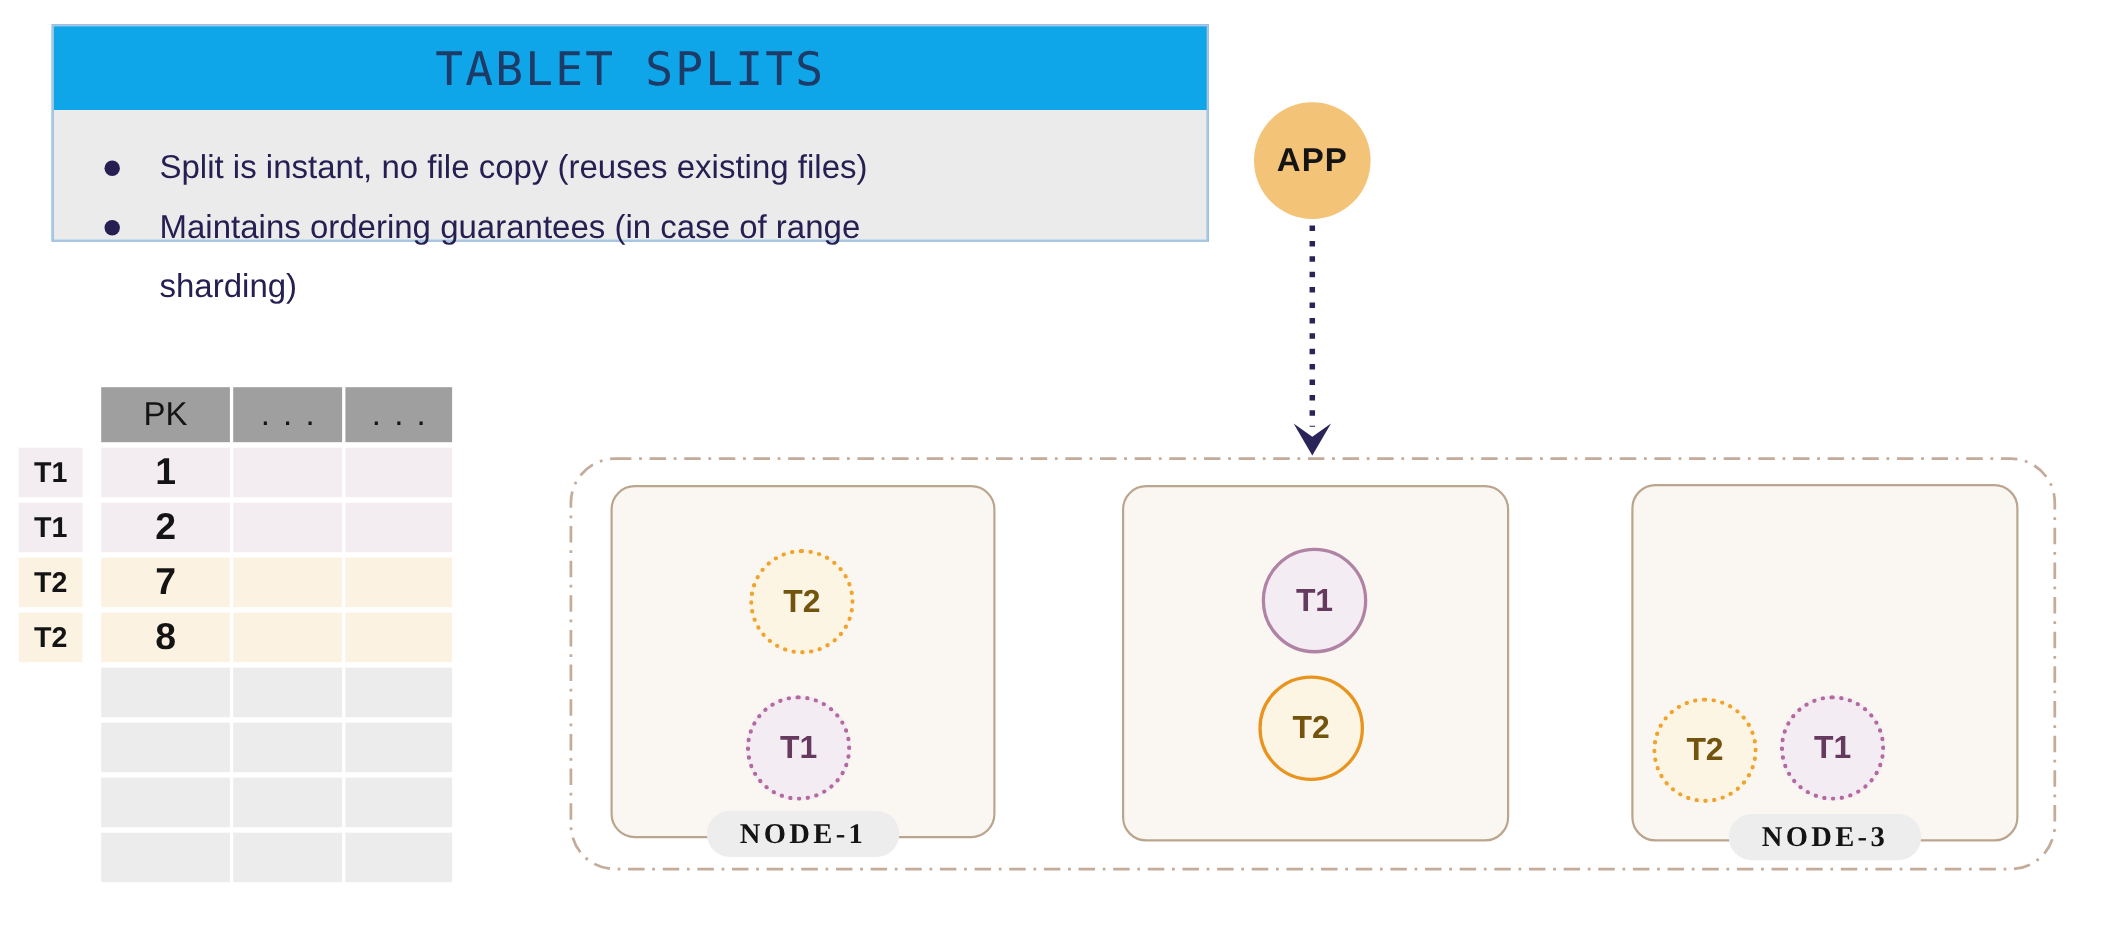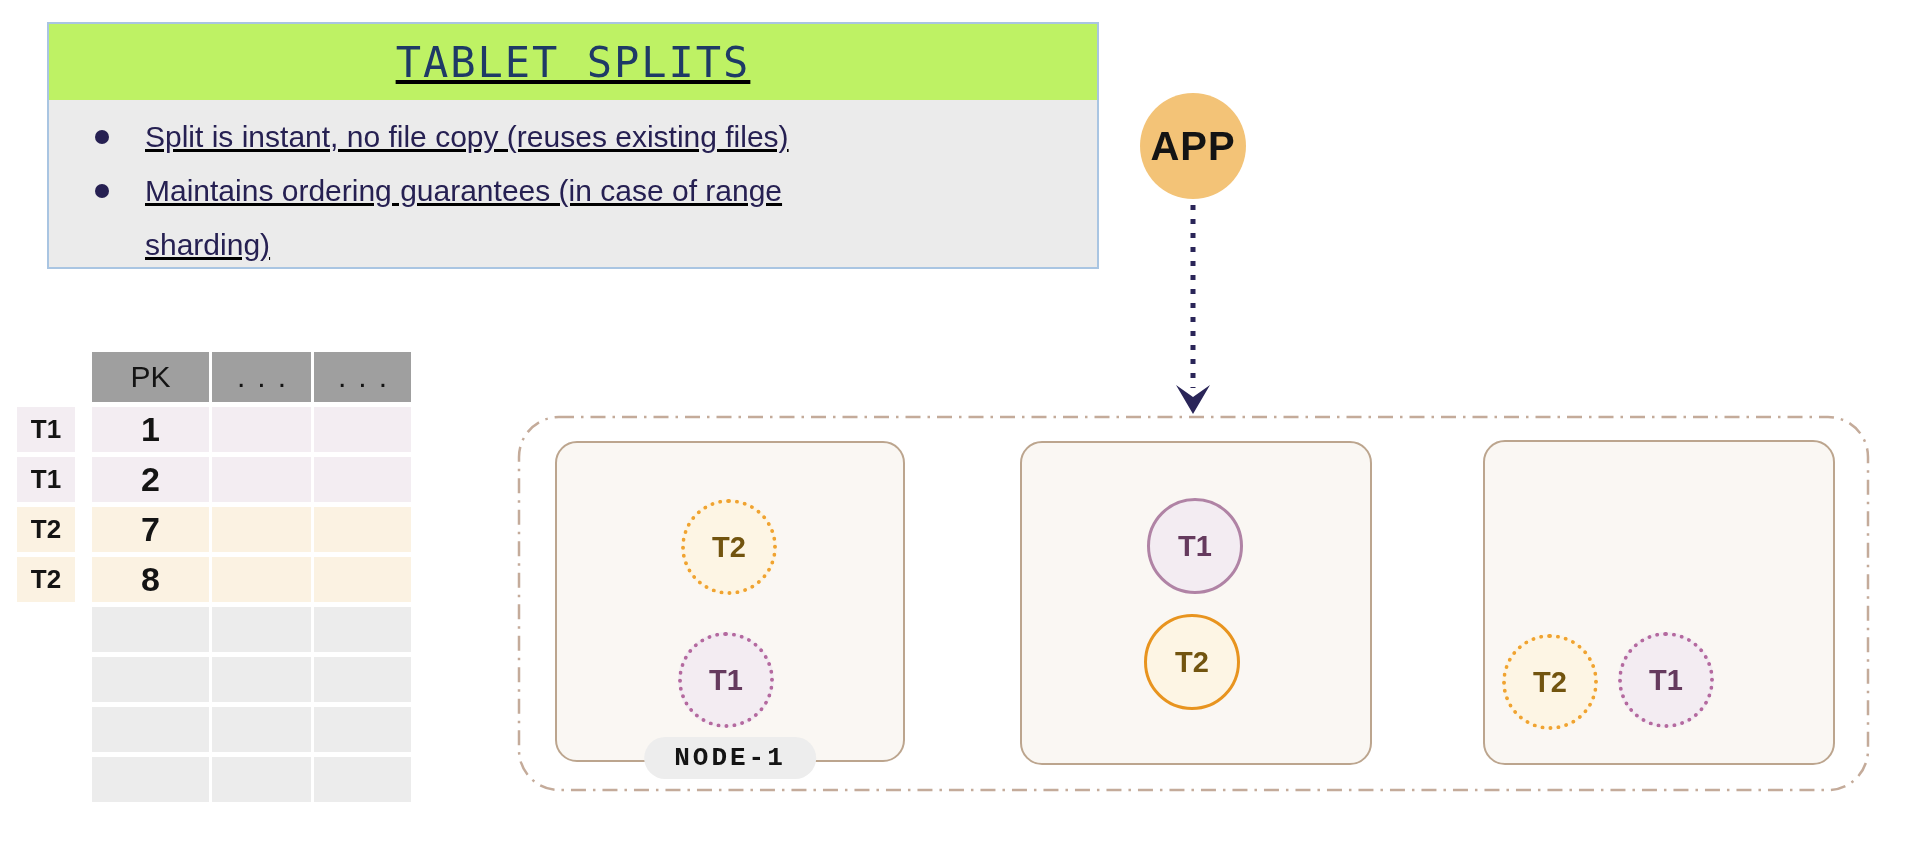--- a/index.html
+++ b/index.html
@@ -4,45 +4,45 @@
 <style>
   * { box-sizing: border-box; }
   html,body { margin:0; padding:0; }
   body {
     width:1911px; height:846px; position:relative; overflow:hidden;
     background:#ffffff; font-family:"Liberation Sans", sans-serif;
   }
 
   
   .info-box {
-    position:absolute; left:47px; top:22px; width:1052px; height:247px;
-    border:2px solid #a9c5e2; background:#bef264;text-decoration:underline;
+    position:absolute; left:47px; top:22px; width:1052px; height:198px;
+    border:2px solid #a9c5e2; background:#0ea5e9;
   }
   .info-title {
     height:76px; display:flex; align-items:center; justify-content:center;
     font-family:"DejaVu Sans Mono", monospace;
     font-size:42px; letter-spacing:2px; color:#1e3a66;
   }
   .info-bullets {
     margin:0; list-style:none; background:#ebebeb;
-    height:calc(100% - 76px); padding:10px 30px 0 46px;
+    height:calc(100% - 76px); padding:26px 30px 0 46px;
   }
   .bullet { display:flex; font-size:30px; line-height:54px; color:#262052; }
   .bullet-dot {
     width:14px; height:14px; border-radius:50%; background:#262052;
     margin:20px 36px 0 0; flex:none;
   }
   .bullet-text { max-width:770px; }
 
   
   .app-circle {
     position:absolute; left:1140px; top:93px; width:106px; height:106px;
     border-radius:50%; background:#f3c377;
     display:flex; align-items:center; justify-content:center;
-    font-weight:bold; font-size:40px; color:#141414; letter-spacing:1px;
+    font-weight:bold; font-size:30px; color:#141414; letter-spacing:1px;
   }
 
   
   .overlay { position:absolute; left:0; top:0; pointer-events:none; }
 
   
   .pk-table { position:absolute; left:17px; top:352px; }
   .trow { display:flex; height:45px; margin-bottom:5px; }
   .trow.thead { height:50px; }
   .lblcell {
@@ -70,21 +70,21 @@
     position:absolute; top:441px; width:350px; height:321px;
     background:#faf7f3; border:2px solid #bca58e; border-radius:22px;
   }
   .node.n1 { left:555px; }
   .node.n2 { left:1020px; width:352px; height:324px; }
   .node.n3 { left:1483px; top:440px; width:352px; height:325px; }
   .node-pill {
     position:absolute; left:50%; bottom:-19px; transform:translateX(-50%);
     background:#ededed; border-radius:22px; height:42px; line-height:42px;
     padding:0 30px; white-space:nowrap;
-    font-family:Liberation Mono, monospace; font-weight:bold;
+    font-family:Liberation Serif, serif; font-weight:bold;
     font-size:26px; letter-spacing:3px; color:#141414;
   }
   .tablet {
     position:absolute; width:96px; height:96px; border-radius:50%;
     display:flex; align-items:center; justify-content:center;
     font-weight:bold; font-size:29px;
   }
   .tablet.orange { background:#fdf5e4; color:#72540f; }
   .tablet.purple { background:#f3ecf2; color:#653a5e; }
   .tablet.solid.orange  { border:3px solid #e8941f; }
@@ -203,13 +203,14 @@
   </div>
 </div>
 
 <div class="node n3">
   <div class="tablet dotted orange pos-n3t2">
     <span>T2</span>
   </div>
   <div class="tablet dotted purple pos-n3t1">
     <span>T1</span>
   </div>
+  <div class="node-pill">NODE-3</div>
 </div>
 
 </body></html>

